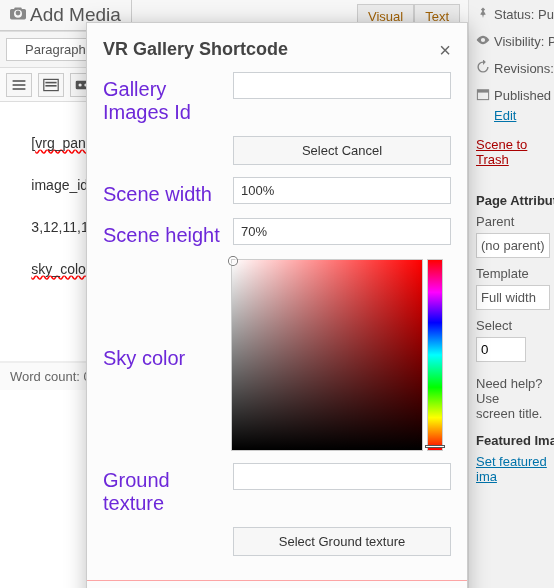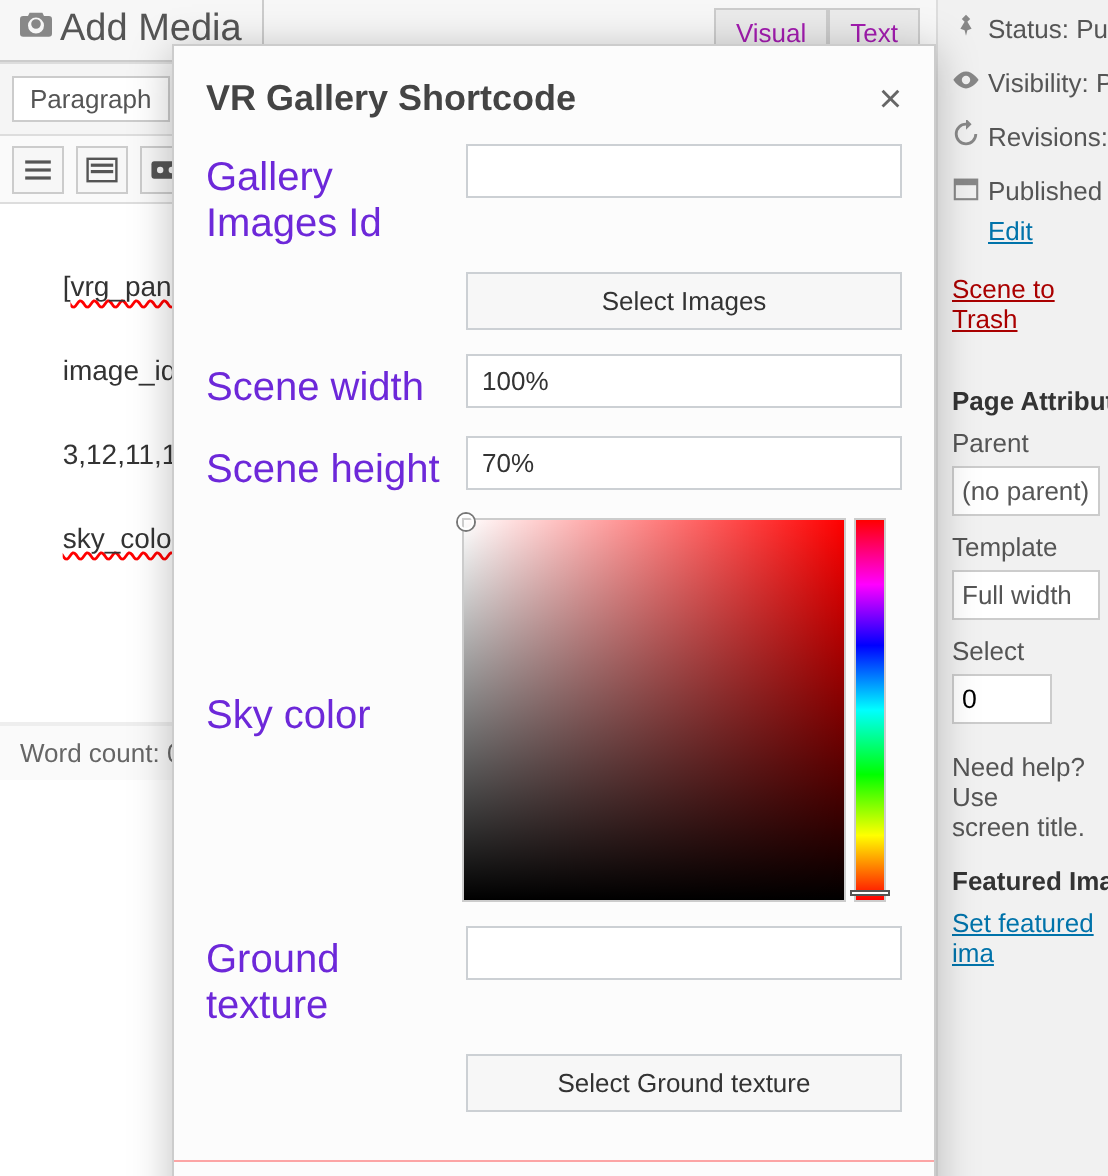--- a/index.html
+++ b/index.html
@@ -2,23 +2,23 @@
 <html><head>
 <meta charset="utf-8">
 <style>
   html,body{margin:0;padding:0;font-family:-apple-system,"Segoe UI",Arial,sans-serif;font-size:13px;color:#444;background:#f1f1f1;width:554px;height:588px;overflow:hidden;}
   *{box-sizing:border-box;}
   .editor-area{position:absolute;left:0;top:0;width:469px;height:100%;background:#fff;border-right:1px solid #ddd;}
   .toolbar-top{display:flex;align-items:center;border-bottom:1px solid #ddd;height:32px;background:#f7f7f7;}
   .add-media-btn{display:flex;align-items:center;gap:4px;background:#f7f7f7;border:1px solid #ccc;border-top:none;border-left:none;padding:0 10px;height:31px;font-size:19px;color:#555;cursor:pointer;}
   .add-media-btn svg{width:16px;height:16px;fill:#888;}
   .tab-group{margin-left:auto;display:flex;gap:0;padding-right:8px;}
-  .ed-tab{background:#ebebeb;border:1px solid #ccc;border-bottom:none;padding:4px 10px;font-size:13px;color:#a21caf;cursor:pointer;}
+  .ed-tab{background:#ebebeb;border:1px solid #ccc;border-bottom:none;padding:4px 10px;font-size:13px;color:#a16207;cursor:pointer;}
   .format-row{display:flex;align-items:center;height:36px;padding:0 6px;border-bottom:1px solid #ddd;background:#f5f5f5;gap:8px;}
-  .format-select{border:1px solid #ccc;background:#fff;padding:3px 8px;color:#555;}
+  .format-select{border:1px solid #ccc;background:#fff;padding:3px 18px;color:#555;}
   .format-row2{display:flex;align-items:center;gap:6px;height:34px;padding:0 6px;border-bottom:1px solid #ddd;background:#fafafa;}
   .fmt-btn{width:26px;height:24px;border:1px solid #ccc;background:#f7f7f7;display:flex;align-items:center;justify-content:center;cursor:pointer;}
   .fmt-btn svg{width:16px;height:14px;fill:#555;}
   .content-body{padding:10px 8px;font-size:14px;color:#333;line-height:1.5;background:#fff;height:260px;border-bottom:1px solid #eee;}
   .content-body .shortc{white-space:pre-wrap;}
   .red-und{text-decoration:underline wavy red;text-decoration-skip-ink:none;}
   .wordcount{padding:6px 10px;color:#666;font-size:13px;background:#fafafa;border-top:1px solid #eee;}
   
   .sidebar{position:absolute;left:470px;top:0;width:84px;height:100%;font-size:13px;color:#555;padding:6px 0 0 6px;}
   .side-row{display:flex;align-items:center;gap:4px;margin-bottom:10px;white-space:nowrap;}
@@ -157,21 +157,21 @@
     <div class="modal-body">
       <div class="frow">
         <div class="flabel">Gallery Images Id</div>
         <div class="fctrl">
             <input class="tinput" value="" style="">
           </div>
       </div>
       <div class="frow">
           <div class="flabel"></div>
           <div class="fctrl">
-            <div class="widebtn">Select Images</div>
+            <div class="widebtn">Select Cancel</div>
           </div>
         </div>
       <div class="frow">
         <div class="flabel">Scene width</div>
         <div class="fctrl">
             <input class="tinput" value="100%" style="">
           </div>
       </div>
       <div class="frow">
         <div class="flabel">Scene height</div>

